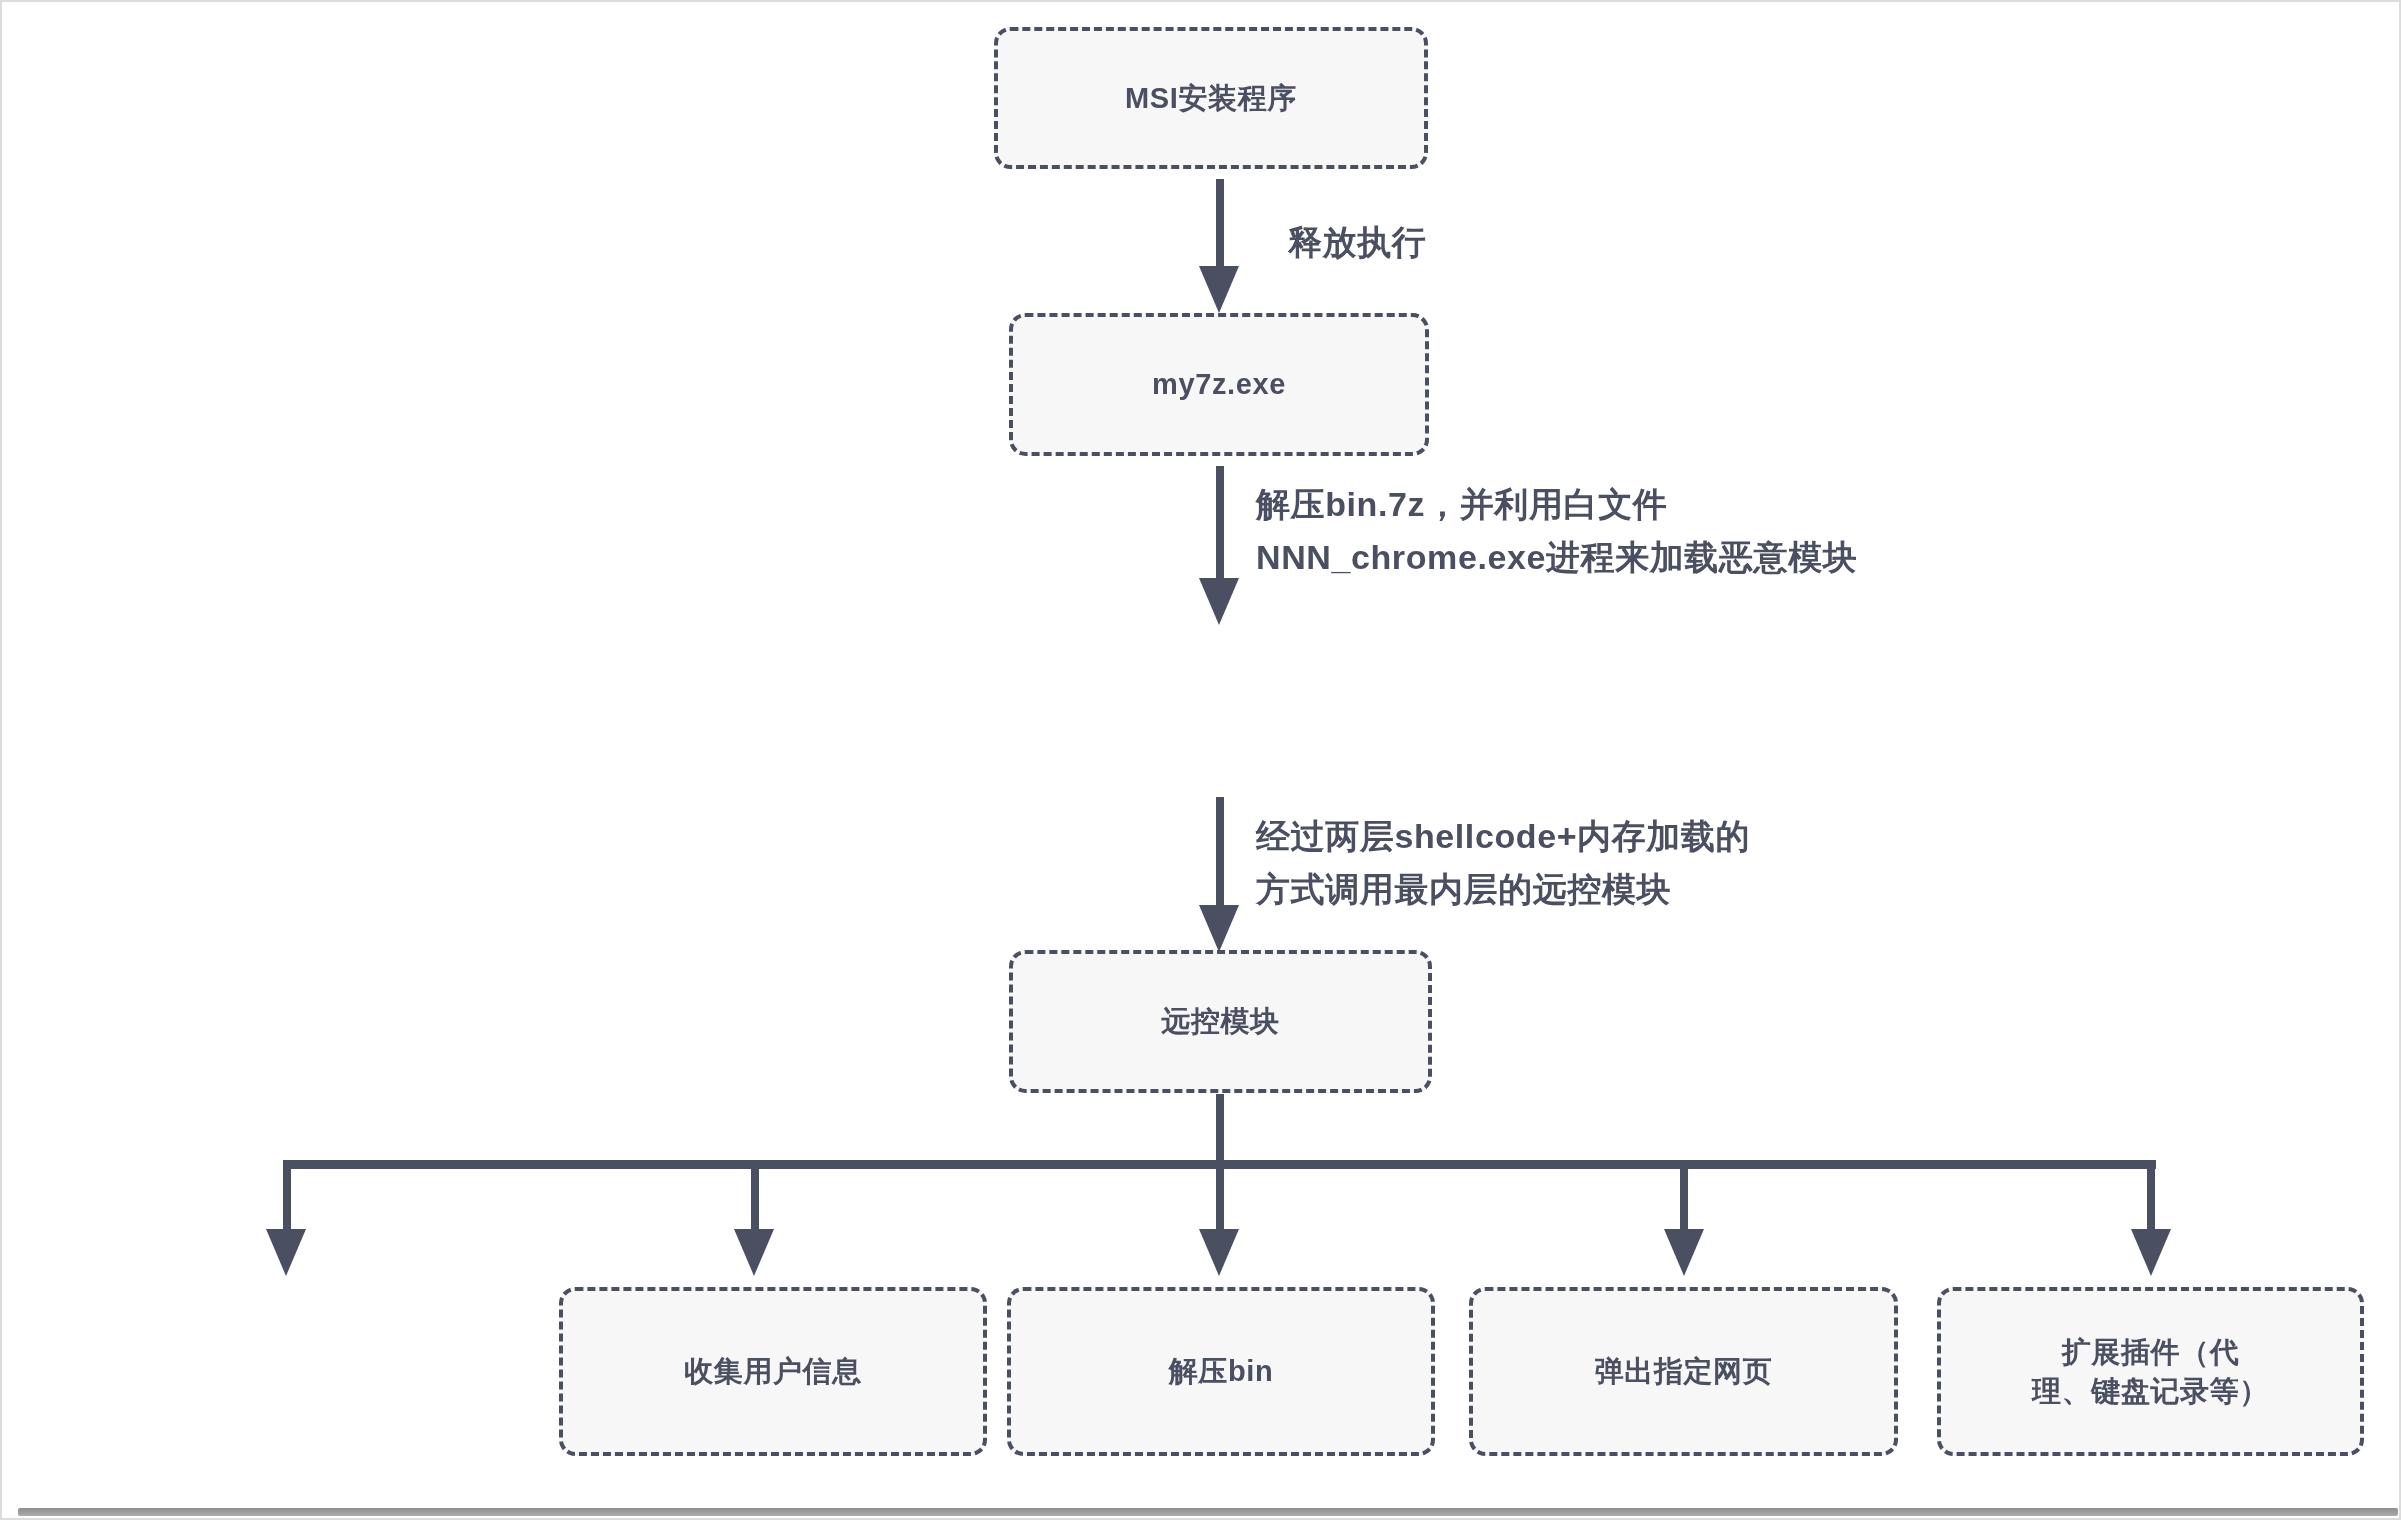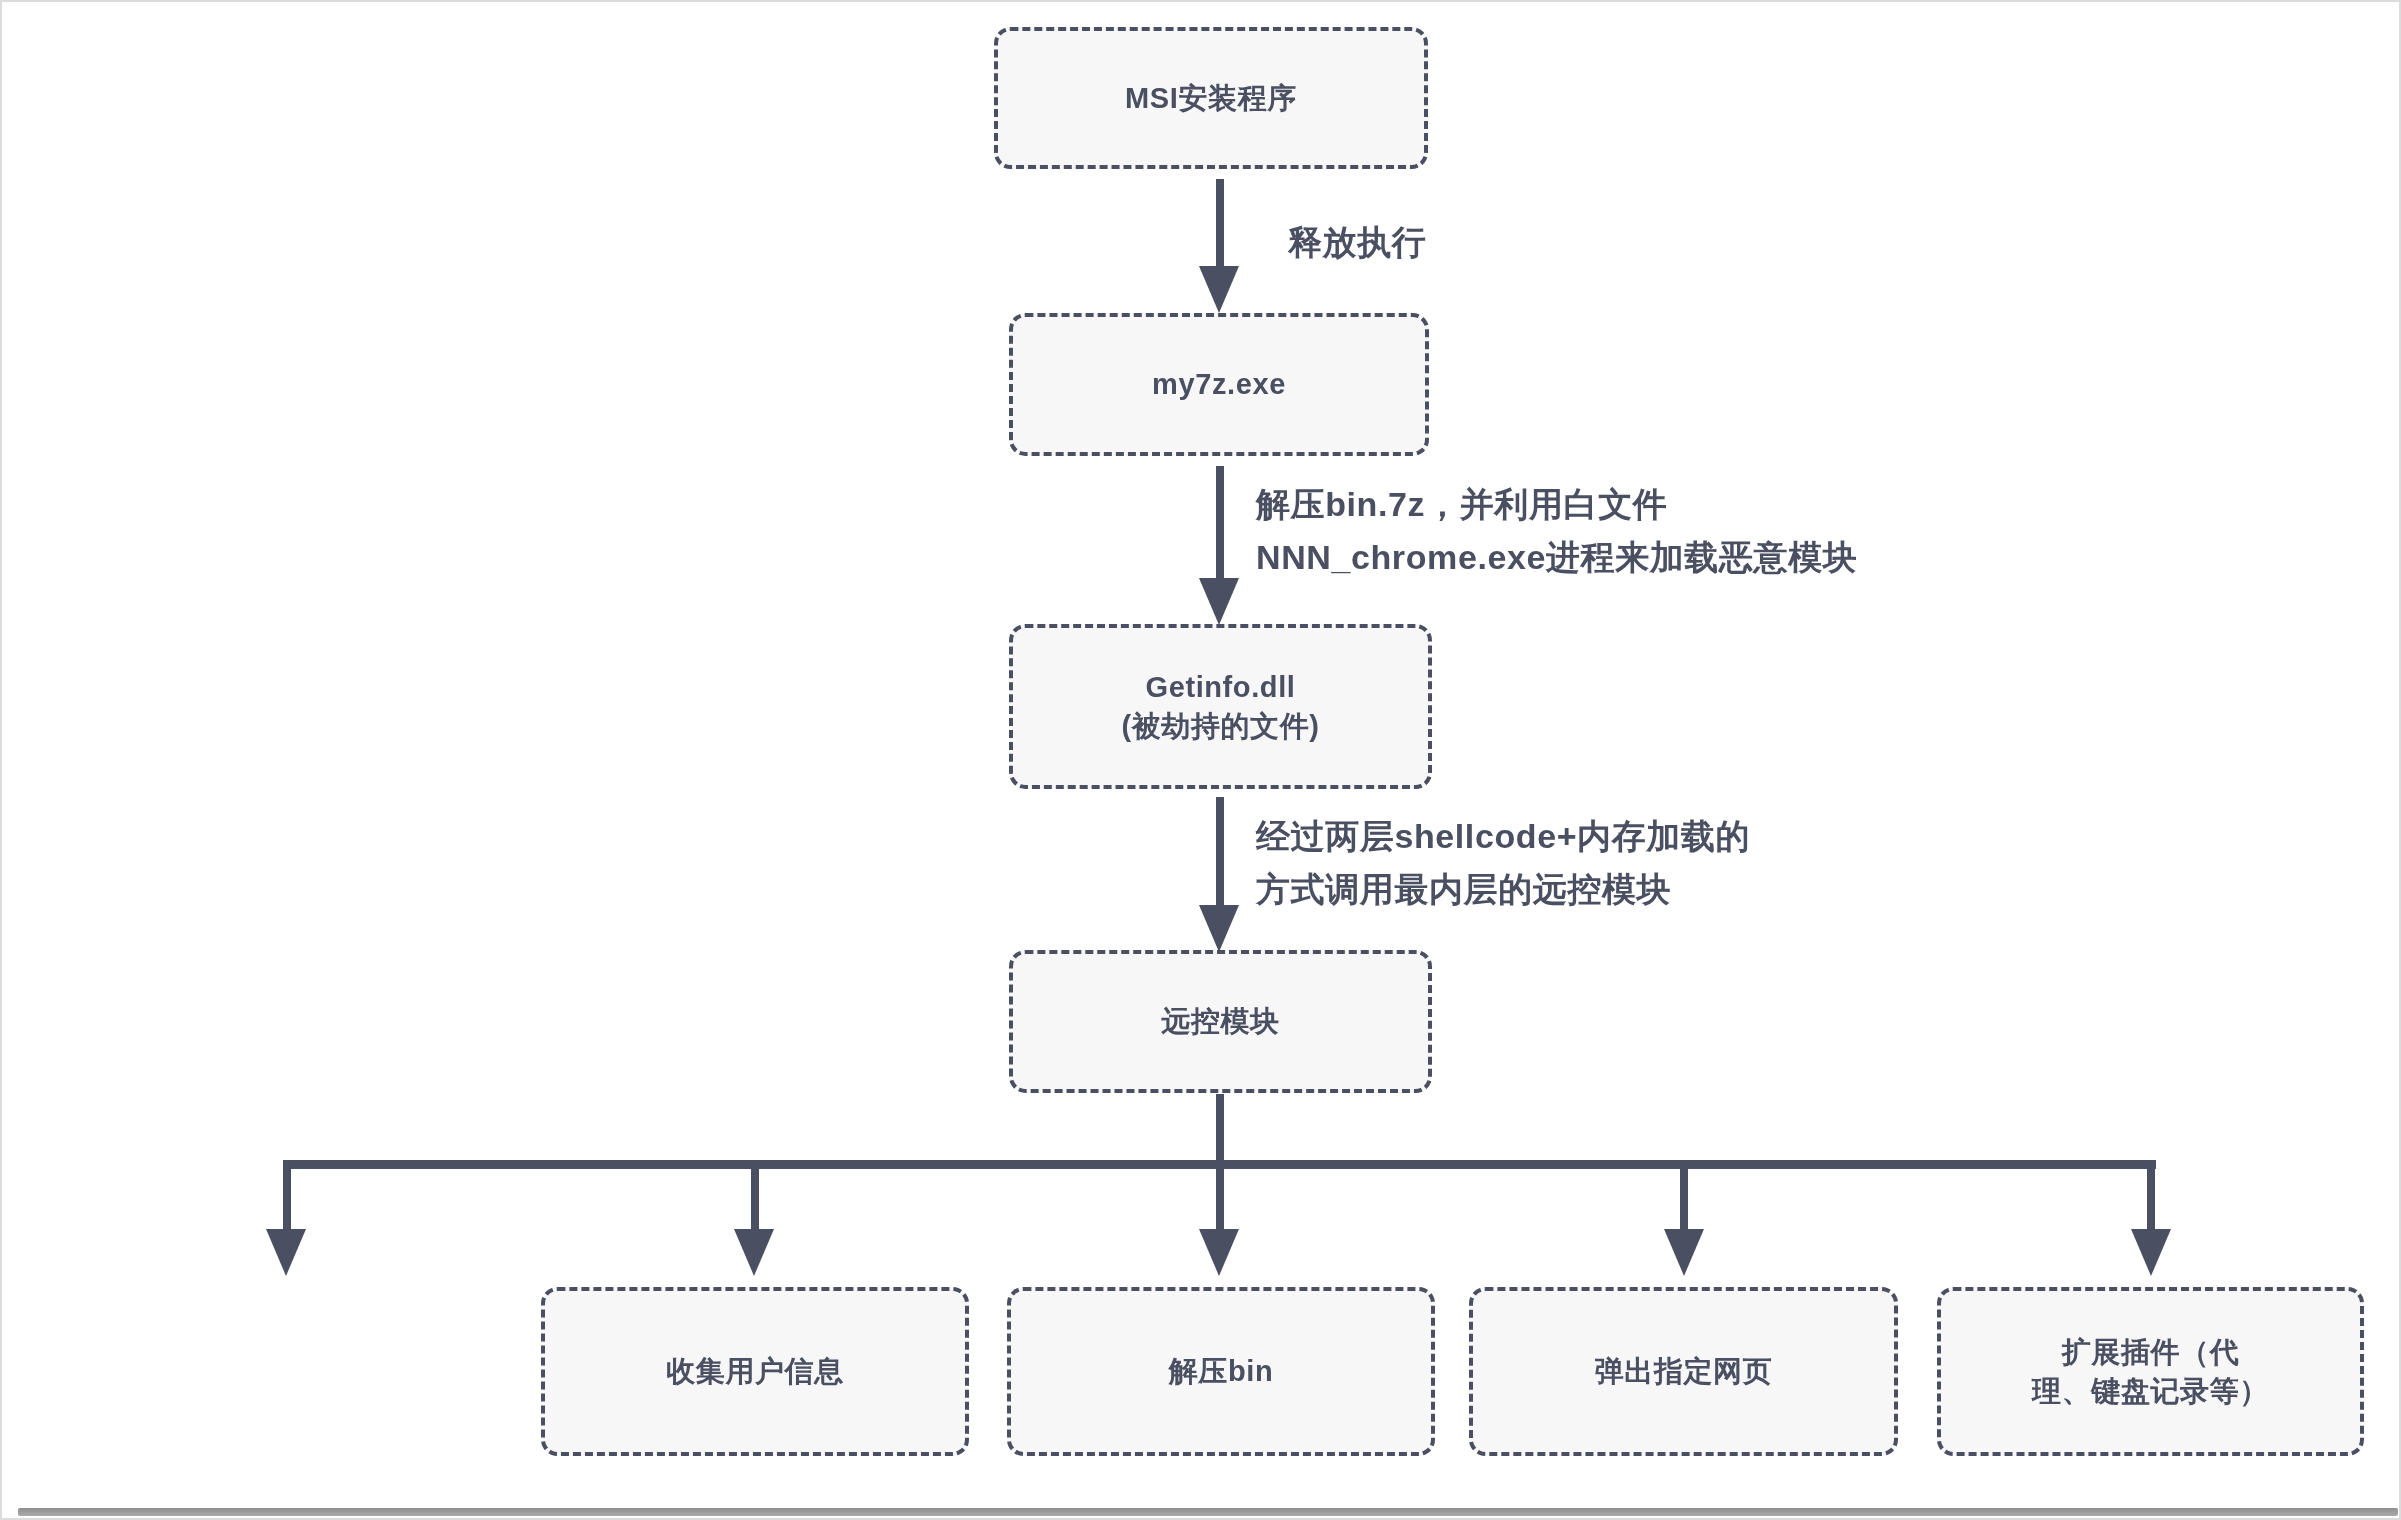--- a/index.html
+++ b/index.html
@@ -78,21 +78,21 @@
   }
 
   
   #n-msi     { left: 992px; top: 25px;   width: 434px; height: 142px; }
   #n-my7z    { left: 1007px; top: 311px;  width: 420px; height: 143px; }
   #n-getinfo { left: 1007px; top: 622px;  width: 423px; height: 165px; }
   #n-rat     { left: 1007px; top: 948px; width: 423px; height: 143px; }
 
   
   #n-download { left: 73px;  top: 1285px; width: 428px; height: 169px; }
-  #n-collect  { left: 539px;  top: 1285px; width: 428px; height: 169px; }
+  #n-collect  { left: 557px;  top: 1285px; width: 428px; height: 169px; }
   #n-remote   { left: 1005px; top: 1285px; width: 428px; height: 169px; }
   #n-popup    { left: 1467px; top: 1285px; width: 429px; height: 169px; }
   #n-plugin   { left: 1935px; top: 1285px; width: 427px; height: 169px; }
 
   
   #e1-shaft { left: 1214px; top: 177px; height: 87px; }
   #e1-head  { left: 1197px; top: 264px; }
   #e1-label { left: 1254px; top: 214px; margin-left: 32px; }
 
   
@@ -133,24 +133,20 @@
 
   <div class="node" id="n-my7z">
     <div class="node-label">my7z.exe</div>
   </div>
 
   <div class="shaft" id="e2-shaft"></div>
   <div class="head" id="e2-head"></div>
   <div class="edge-label" id="e2-label">解压bin.7z，并利用白文件
 NNN_chrome.exe进程来加载恶意模块</div>
 
-  <div class="node" id="n-getinfo">
-    <div class="node-label">Getinfo.dll
-(被劫持的文件)</div>
-  </div>
 
   <div class="shaft" id="e3-shaft"></div>
   <div class="head" id="e3-head"></div>
   <div class="edge-label" id="e3-label">经过两层shellcode+内存加载的
 方式调用最内层的远控模块</div>
 
   <div class="node" id="n-rat">
     <div class="node-label">远控模块</div>
   </div>
 

